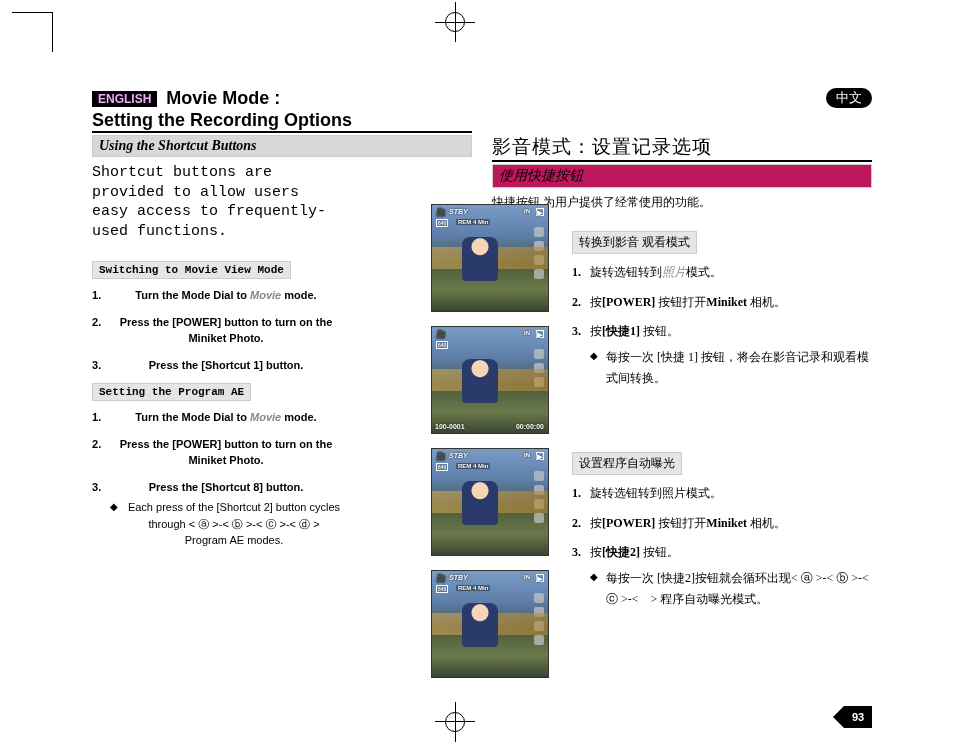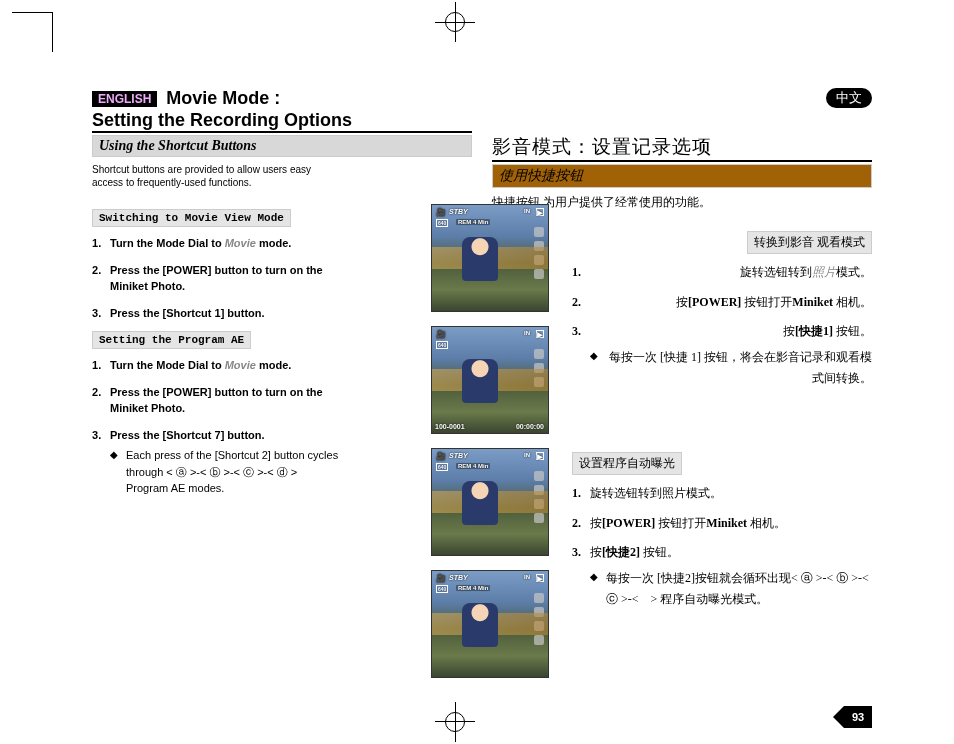--- a/index.html
+++ b/index.html
@@ -70,29 +70,29 @@
     background: #d8d8d8;
     padding: 2px 6px;
     font-style: italic;
     font-weight: bold;
     font-size: 14px;
     margin-bottom: 6px;
     border: 1px solid #ccc;
     font-family: Liberation Serif, serif;
   }
   .section-bar-cn {
-    background: #a16207;
+    background: #be185d;
     padding: 2px 6px;
     font-style: italic;
     font-size: 14px;
     margin-bottom: 6px;
     border: 1px solid #ccc;
     font-family: "SimSun", serif;
   }
-  .intro { font-family: Liberation Sans, sans-serif; font-size: 10px; margin-bottom: 20px; line-height: 1.3; }
+  .intro { font-family: Liberation Mono, monospace; font-size: 15px; margin-bottom: 20px; line-height: 1.3; }
   .intro-cn { font-family: "SimSun", serif; font-size: 12px; margin-bottom: 20px; }
 
   .subhead {
     background: #e5e5e5;
     border: 1px solid #ccc;
     display: inline-block;
     padding: 2px 6px;
     font-family: Liberation Mono, monospace;
     font-size: 11px;
     font-weight: bold;
@@ -102,21 +102,21 @@
     background: #e5e5e5;
     border: 1px solid #ccc;
     display: inline-block;
     padding: 2px 6px;
     font-family: "SimSun", serif;
     font-size: 12px;
     margin-bottom: 8px;
   }
 
   ol.steps { list-style: none; counter-reset: step; font-family: Arial, sans-serif; font-size: 11px; line-height: 1.5; }
-  ol.steps > li { counter-increment: step; margin-bottom: 10px; padding-left: 18px; position: relative; font-weight: bold; }
+  ol.steps > li { counter-increment: step; margin-bottom: 10px; padding-left: 18px; position: relative; font-weight: bold; text-align: center; }
   ol.steps > li::before { content: counter(step) "."; position: absolute; left: 0; font-weight: bold; }
   ol.steps-cn { list-style: none; counter-reset: stepc; font-family: "SimSun", serif; font-size: 12px; line-height: 1.8; }
   ol.steps-cn > li { counter-increment: stepc; margin-bottom: 8px; padding-left: 18px; position: relative; }
   ol.steps-cn > li::before { content: counter(stepc) "."; position: absolute; left: 0; font-weight: bold; }
   .movie-word { font-style: italic; color: #888; }
   .sub-bullet { font-weight: normal; padding-left: 16px; position: relative; margin-top: 4px; }
   .sub-bullet::before { content: "◆"; position: absolute; left: 0; font-size: 10px; }
 
   .center-col {
     position: absolute;
@@ -216,36 +216,36 @@
         </li>
       </ol>
     </div>
 
     <div class="left-text-block sec2-left">
       <div class="subhead">Setting the Program AE</div>
       <ol class="steps">
         <li><span>Turn the Mode Dial to </span><span class="movie-word">Movie</span><span> mode.</span></li>
         <li>Press the [POWER] button to turn on the Miniket Photo.</li>
         <li>
-          <span>Press the [Shortcut 7] button.</span>
+          <span>Press the [Shortcut 8] button.</span>
           <div class="sub-bullet">Each press of the [Shortcut 2] button cycles through &lt; ⓐ &gt;-&lt; ⓑ &gt;-&lt; ⓒ &gt;-&lt; ⓓ &gt; Program AE modes.</div>
         </li>
       </ol>
     </div>
   </div>
 
   <div class="right-col">
     <span class="lang-tag-right">中文</span>
     <div style="clear:both"></div>
     <div class="title-cn">影音模式：设置记录选项</div>
     <hr class="hr-thick">
     <div class="section-bar-cn">使用快捷按钮</div>
     <div class="intro-cn">快捷按钮 为用户提供了经常使用的功能。</div>
 
-    <div style="padding-left:80px;text-align:right;">
+    <div style="padding-left:80px;">
       <div class="subhead-cn">转换到影音 观看模式</div>
       <ol class="steps-cn">
         <li><span>旋转选钮转到</span><span class="movie-word">照片</span><span>模式。</span></li>
         <li><span>按</span><b>[POWER]</b><span> 按钮打开</span><b>Miniket</b><span> 相机。</span></li>
         <li>
           <span>按</span><b>[快捷1]</b><span> 按钮。</span>
           <div class="sub-bullet">每按一次 [快捷 1] 按钮，将会在影音记录和观看模式间转换。</div>
         </li>
       </ol>
     </div>

